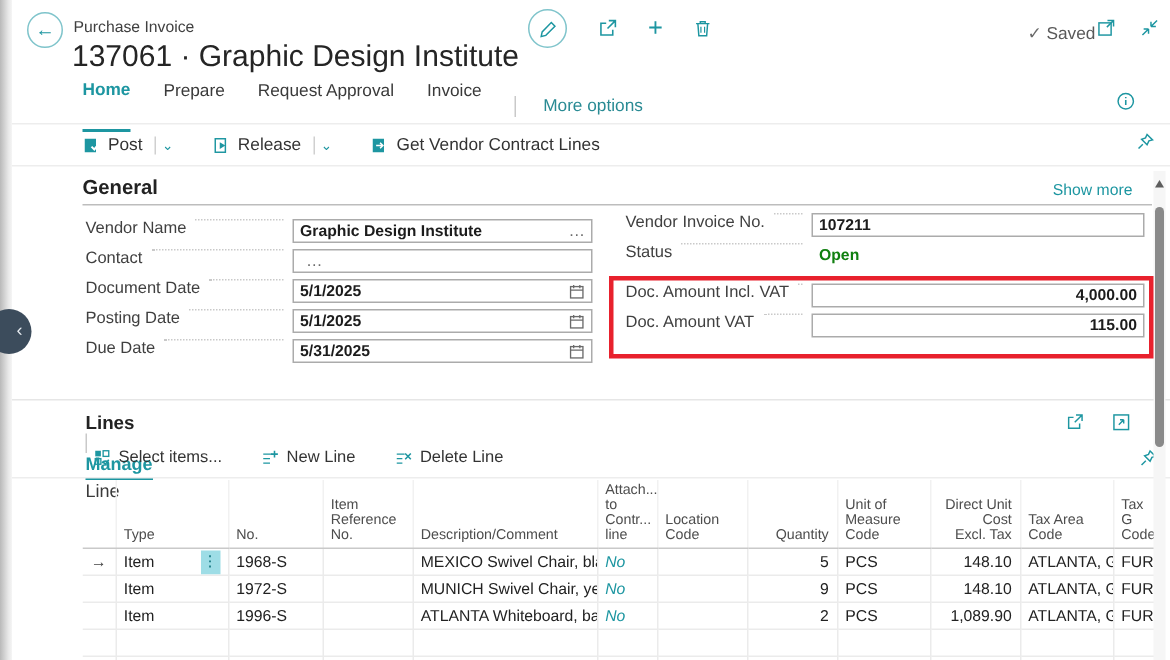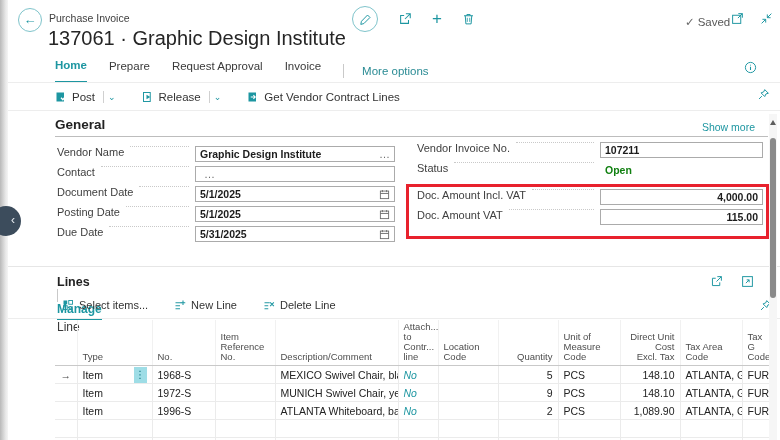--- a/index.html
+++ b/index.html
@@ -22,21 +22,21 @@
   .top-icons { position:absolute; left:352px; top:6px; display:flex; align-items:center; gap:20px; }
   .icon-btn { background:none; border:none; color:#1d96a1; cursor:pointer; display:inline-flex; align-items:center; }
   .edit-circle { width:26px; height:26px; border-radius:50%; border:1px solid #7fc4cb; justify-content:center; }
   .plus-glyph { font-size:17px; font-weight:400; }
   .saved { position:absolute; left:685px; top:15px; font-size:11.5px; color:#595959; }
   .saved .check { color:#6a6a6a; margin-right:3px; }
   .win-icons { position:absolute; left:731px; top:12px; display:flex; gap:16px; }
 
   
   .tabbar { position:absolute; left:55px; top:60px; right:30px; height:22px; display:flex; align-items:center; font-size:11.5px; color:#3a3a3a; }
-  .tabbar .tab { margin-right:22px; padding-bottom:10px; cursor:pointer; }
+  .tabbar .tab { margin-right:22px; padding-bottom:20px; cursor:pointer; }
   .tabbar .tab.active { color:#1d96a1; border-bottom:2px solid #1d96a1; font-weight:700; }
   .tab-divider { width:1px; height:14px; background:#c9c9c9; margin:0 18px 0 0; }
   .more-options { color:#2a8b94; cursor:pointer; }
   .tab-rule { position:absolute; left:8px; top:82px; width:772px; height:1px; background:#ededed; }
   .info-btn { position:absolute; left:744px; top:61px; }
 
   
   .actionbar { position:absolute; left:55px; top:87px; height:20px; display:flex; align-items:center; font-size:11.5px; color:#333;text-align:right; }
   .action-group { display:flex; align-items:center; margin-right:26px; cursor:pointer; }
   .action-group .lbl { margin:0 4px 0 5px; }
@@ -50,21 +50,21 @@
   .gen-rule { position:absolute; left:55px; top:136px; width:713px; height:1px; background:#bdbdbd; }
   .show-more { position:absolute; top:121px; right:25px; font-size:10.5px; color:#1d96a1; cursor:pointer;text-align:center; }
 
   .fields { position:absolute; display:flex; flex-direction:column; }
   .fields-left { left:57px; top:146px; width:338px; }
   .fields-right { left:417px; top:142px; width:346px; }
   .field-row { display:flex; height:20px; }
   .field-label { font-size:11px; color:#404040; white-space:nowrap; }
   .leader { flex:1; border-bottom:1px dotted #c9c9c9; height:1px; margin:0 6px 0 6px; }
   .field-box { width:200px; height:16px; border:1px solid #ababab; background:#fff; display:flex; align-items:center; padding:0 4px; }
-  .fields-right .field-box { width:163px; }
+  .fields-right .field-box { width:222px; }
   .field-value { flex:1; font-size:10.5px; font-weight:700; color:#1c1c1c; white-space:nowrap; overflow:hidden; }
   .field-value.num { text-align:right; }
   .field-box.plain { border-color:transparent; padding-left:4px; }
   .status-val { color:#118011; }
   .affix { color:#6b6b6b; font-size:11px; line-height:10px; margin-left:4px; cursor:pointer; }
   .gap-top { margin-top:7px; }
 
   .red-box { position:absolute; left:406px; top:184px; width:363px; height:55px; border:3px solid #e8212d; z-index:5; pointer-events:none; }
 
   

